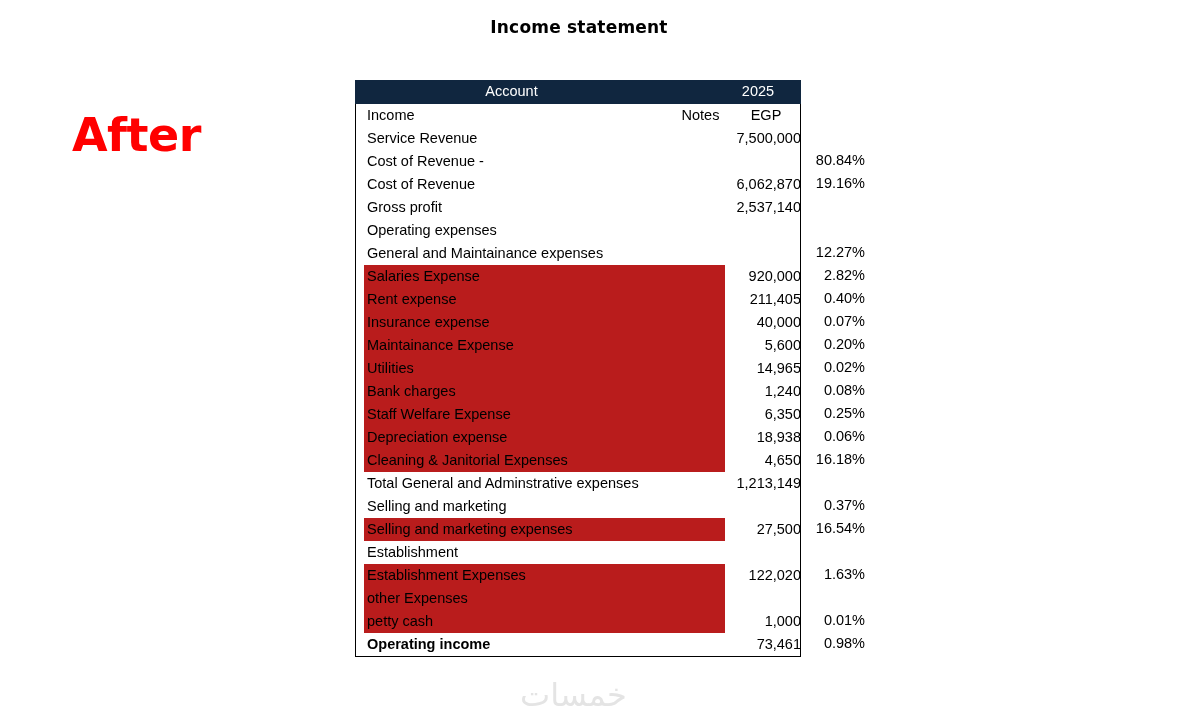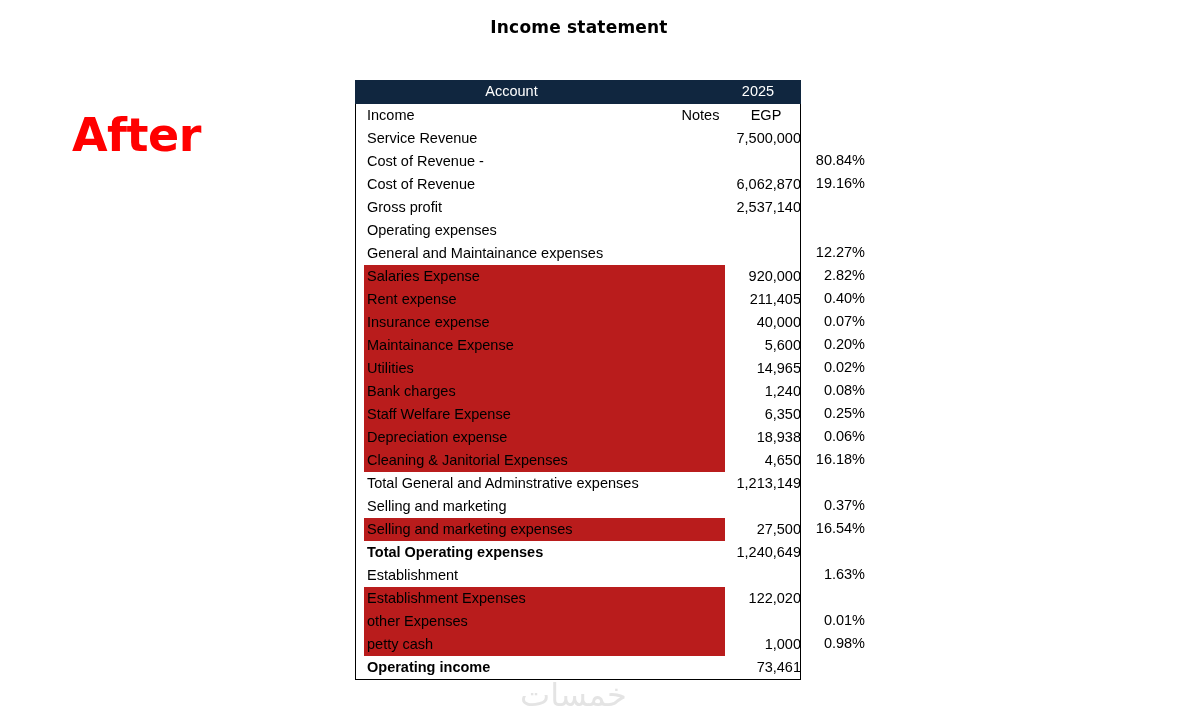--- a/index.html
+++ b/index.html
@@ -128,25 +128,20 @@
       <div class="row">
         <span class="lbl">Selling and marketing</span>
         <span class="notes"></span>
         <span class="amt"></span>
       </div>
       <div class="row shade">
         <span class="lbl">Selling and marketing expenses</span>
         <span class="notes"></span>
         <span class="amt">27,500</span>
       </div>
-      <div class="row bold">
-        <span class="lbl">Total Operating expenses</span>
-        <span class="notes"></span>
-        <span class="amt">1,240,649</span>
-      </div>
       <div class="row">
         <span class="lbl">Establishment</span>
         <span class="notes"></span>
         <span class="amt"></span>
       </div>
       <div class="row shade">
         <span class="lbl">Establishment Expenses</span>
         <span class="notes"></span>
         <span class="amt">122,020</span>
       </div>

